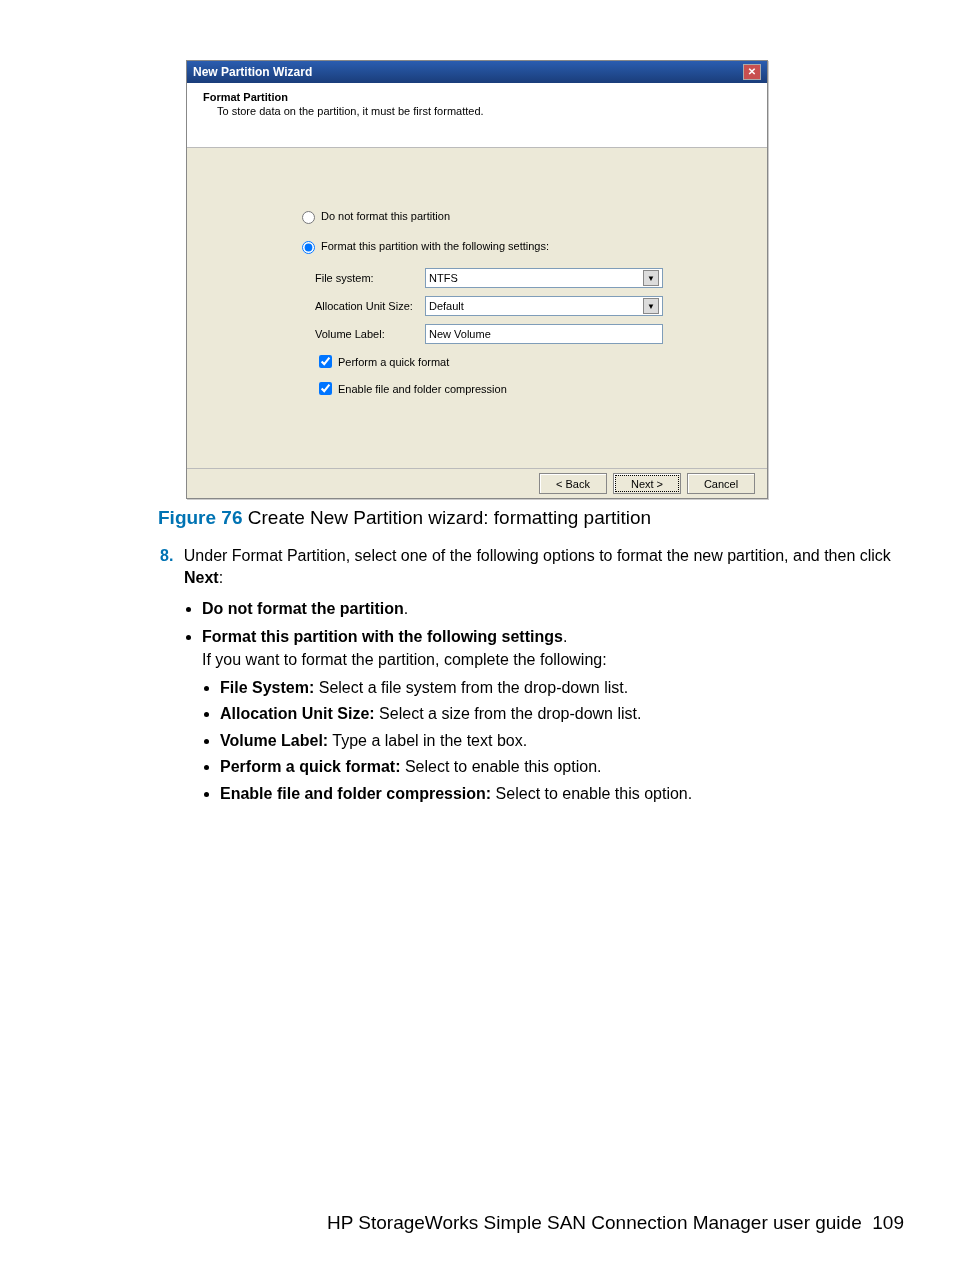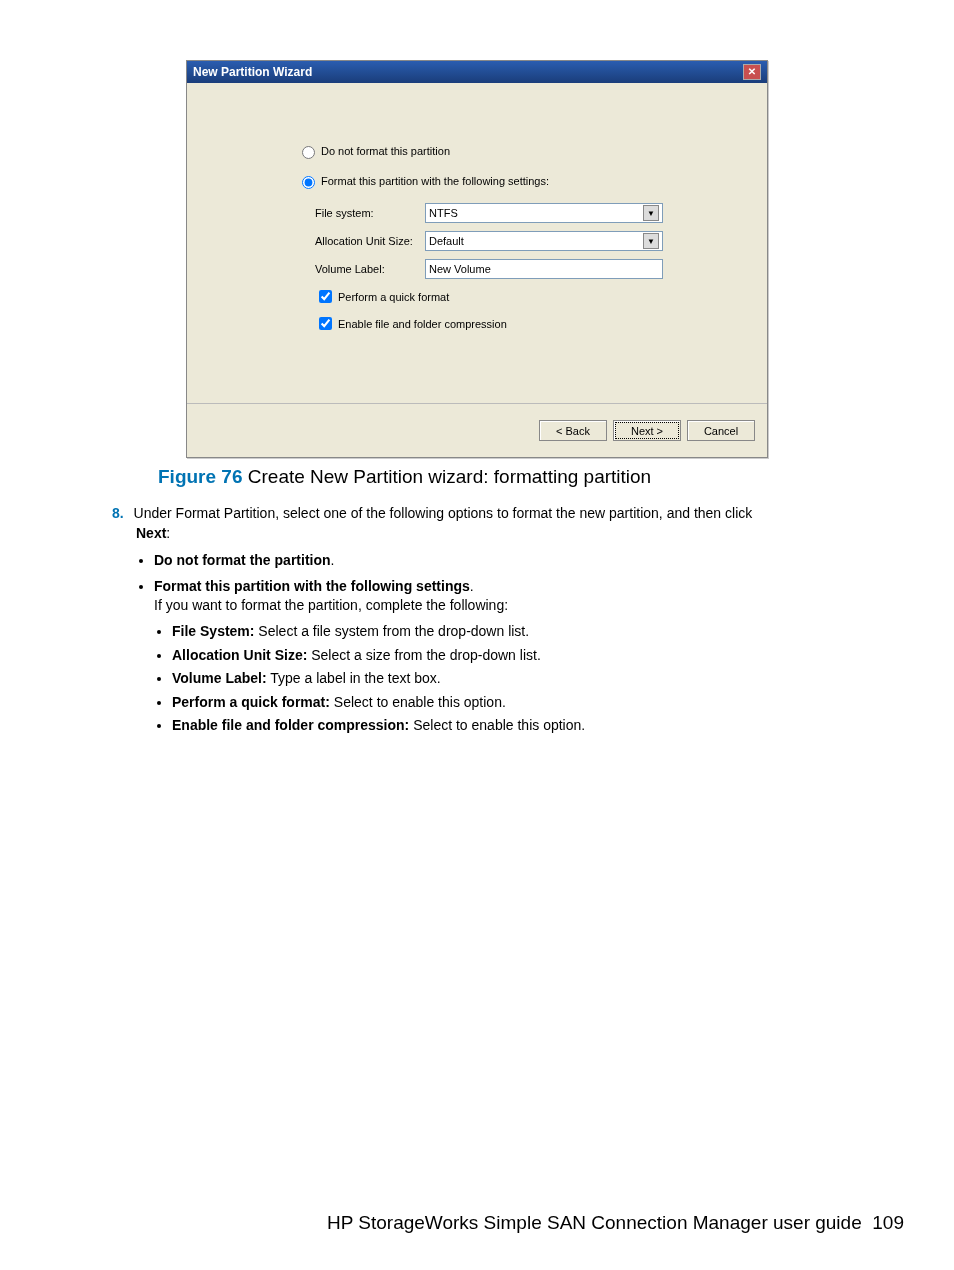--- a/index.html
+++ b/index.html
@@ -107,21 +107,21 @@
   .chk-row {
     display: flex;
     align-items: center;
     margin-left: 18px;
     margin-top: 8px;
   }
   .chk-row input { margin-right: 6px; }
   .dlg-footer {
     background: #ece9d8;
     border-top: 1px solid #bbb;
-    padding: 16px 12px;
+    padding: 4px 12px;
     display: flex;
     justify-content: flex-end;
     gap: 6px;
   }
   .dlg-btn {
     min-width: 68px;
     height: 21px;
     font-size: 11px;
     background: #ece9d8;
     border: 1px solid #888;
@@ -131,22 +131,22 @@
   .dlg-btn.default {
     outline: 1px dotted #000;
     outline-offset: -3px;
   }
   .caption {
     font-size: 19px;
     margin: 6px 0 16px 118px;
   }
   .caption .figlabel { color: #0073b3; font-weight: bold; }
   .step-block {
-    margin-left: 72px;
-    font-size: 14px;
+    margin-left: 120px;
+    font-size: 16px;
     line-height: 1.4;
   }
   .step-num { color: #0073b3; font-weight: bold; margin-right: 6px; }
   .step-indent { margin-left: 24px; }
   ul.top-bullets { margin: 8px 0 8px 18px; padding: 0; list-style: disc; }
   ul.top-bullets > li { margin-bottom: 6px; }
   ul.sub-bullets { margin: 6px 0 6px 18px; padding: 0; list-style: disc; }
   ul.sub-bullets > li { margin-bottom: 4px; }
   .bold { font-weight: bold; }
   .link { color: #0073b3; }
@@ -159,20 +159,24 @@
 </style>
 </head>
 <body>
 
 <div class="page">
 
   <div class="dialog">
     <div class="titlebar">
       <span>New Partition Wizard</span>
       <div class="titlebar-close">✕</div>
+    </div>
+    <div class="dlg-header">
+      <div class="heading">Format Partition</div>
+      <div class="sub">To store data on the partition, it must be first formatted.</div>
     </div>
     <div class="dlg-body">
       <div class="radio-row">
         <input type="radio" name="fmt" style="">
         <span>Do not format this partition</span>
       </div>
       <div class="radio-row">
         <input type="radio" name="fmt" checked="" style="">
         <span>Format this partition with the following settings:</span>
       </div>

